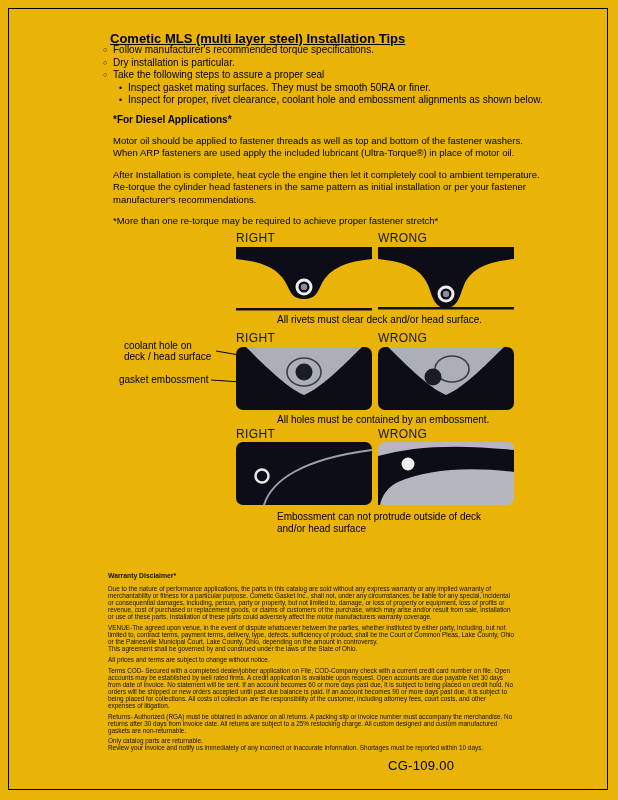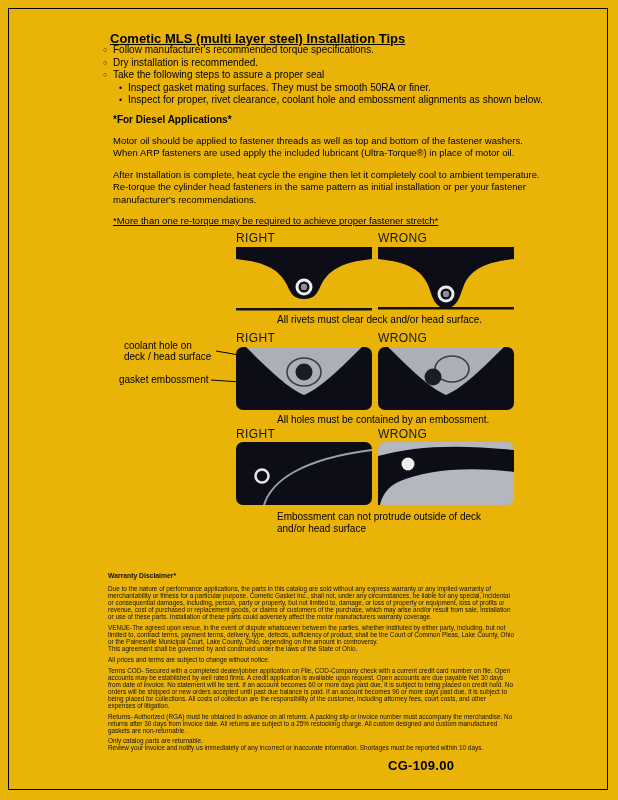--- a/index.html
+++ b/index.html
@@ -12,21 +12,21 @@
 
   .tips{position:absolute;left:103px;top:44px;width:470px;font-size:10px;line-height:12.5px;}
   .tip{display:flex;align-items:flex-start;}
   .tip .b{flex:0 0 10px;font-size:7px;line-height:12.5px;}
   .tip.sub{padding-left:16px;}
   .tip.sub .b{flex-basis:9px;font-size:9px;}
 
   .diesel{position:absolute;left:113px;top:114px;width:430px;font-size:9.5px;line-height:12.5px;}
   .diesel h2{font-size:10px;font-weight:bold;margin:0 0 8px 0;}
   .diesel p{margin:0 0 9px 0;}
-  .diesel p.note{margin:3px 0 0 0;text-decoration:underline;}
+  .diesel p.note{margin:3px 0 0 0;}
 
   .dg-label{position:absolute;width:136px;text-align:left;font-size:12px;color:#161616;letter-spacing:.4px;}
   .panel{position:absolute;width:136px;}
   .dg-caption{position:absolute;font-size:10px;line-height:11.5px;margin-left:40px;}
   .ann{position:absolute;font-size:10px;line-height:11px;}
   .ptr{position:absolute;left:210px;top:346px;}
 
   .lab-r1l{left:236px;top:231px}.lab-r1r{left:378px;top:231px}
   .pan-r1l{left:236px;top:247px}.pan-r1r{left:378px;top:247px}
   .cap-r1{left:237px;top:314px}
@@ -37,38 +37,38 @@
   .pan-r3l{left:236px;top:442px}.pan-r3r{left:378px;top:442px}
   .cap-r3{left:237px;top:511px;width:235px}
   .ann-coolant{left:124px;top:340px}
   .ann-emboss{left:119px;top:374px}
 
   .disclaimer{position:absolute;left:108px;top:572px;width:406px;font-size:6.4px;line-height:7.1px;color:#111;}
   .disclaimer h3{font-size:6.8px;font-weight:bold;margin:0 0 6px 0;}
   .disclaimer p{margin:0 0 3.5px 0;}
   .disclaimer p.tight{margin:0;}
 
-  .footer{position:absolute;left:388px;top:758px;font-size:13px;letter-spacing:.3px;font-weight:bold;}
+  .footer{position:absolute;left:388px;top:758px;font-size:13px;letter-spacing:.3px;}
 </style>
 </head>
 <body>
 
 <div class="page">
   <div class="frame"></div>
 
   <h1 class="title">Cometic MLS (multi layer steel) Installation Tips</h1>
 
   <div class="tips">
     <div class="tip">
       <span class="b">○</span>
       <span>Follow manufacturer's recommended torque specifications.</span>
     </div>
     <div class="tip">
       <span class="b">○</span>
-      <span>Dry installation is recommended.</span>
+      <span>Dry installation is particular.</span>
     </div>
     <div class="tip">
       <span class="b">○</span>
       <span>Take the following steps to assure a proper seal</span>
     </div>
     <div class="tip sub">
       <span class="b">•</span>
       <span>Inspect gasket mating surfaces.  They must be smooth 50RA or finer.</span>
     </div>
     <div class="tip sub">

